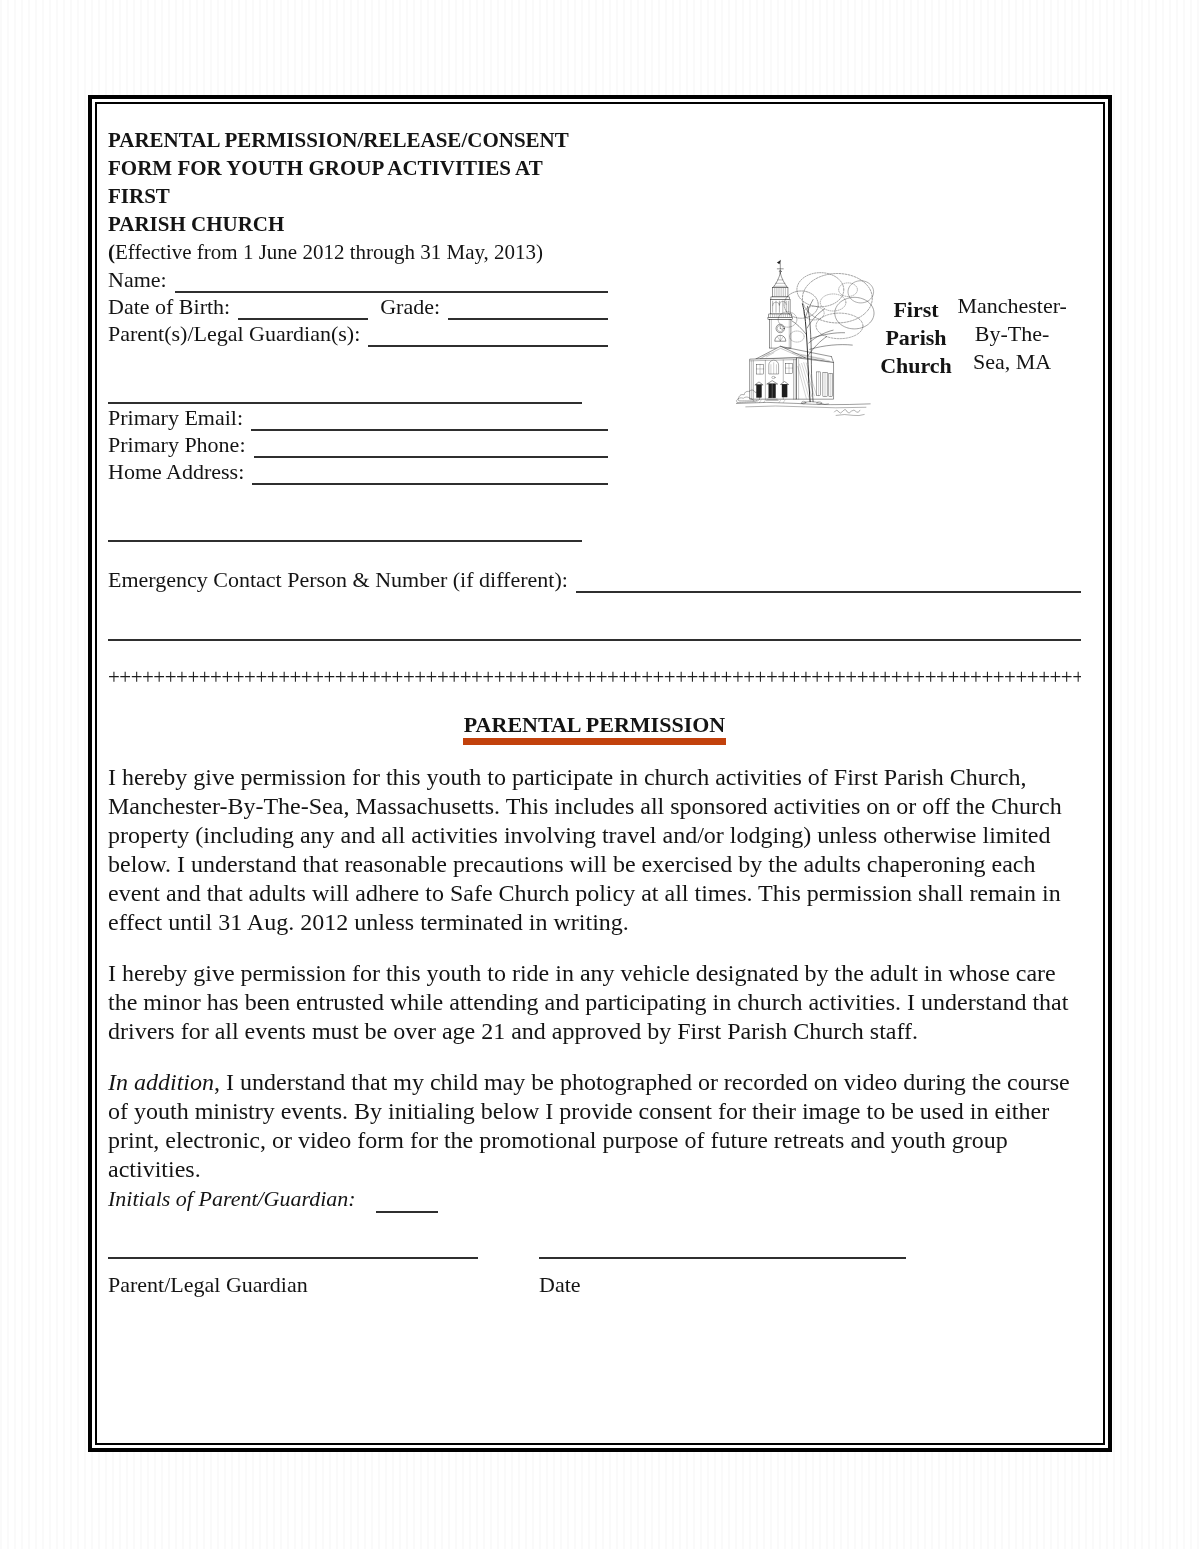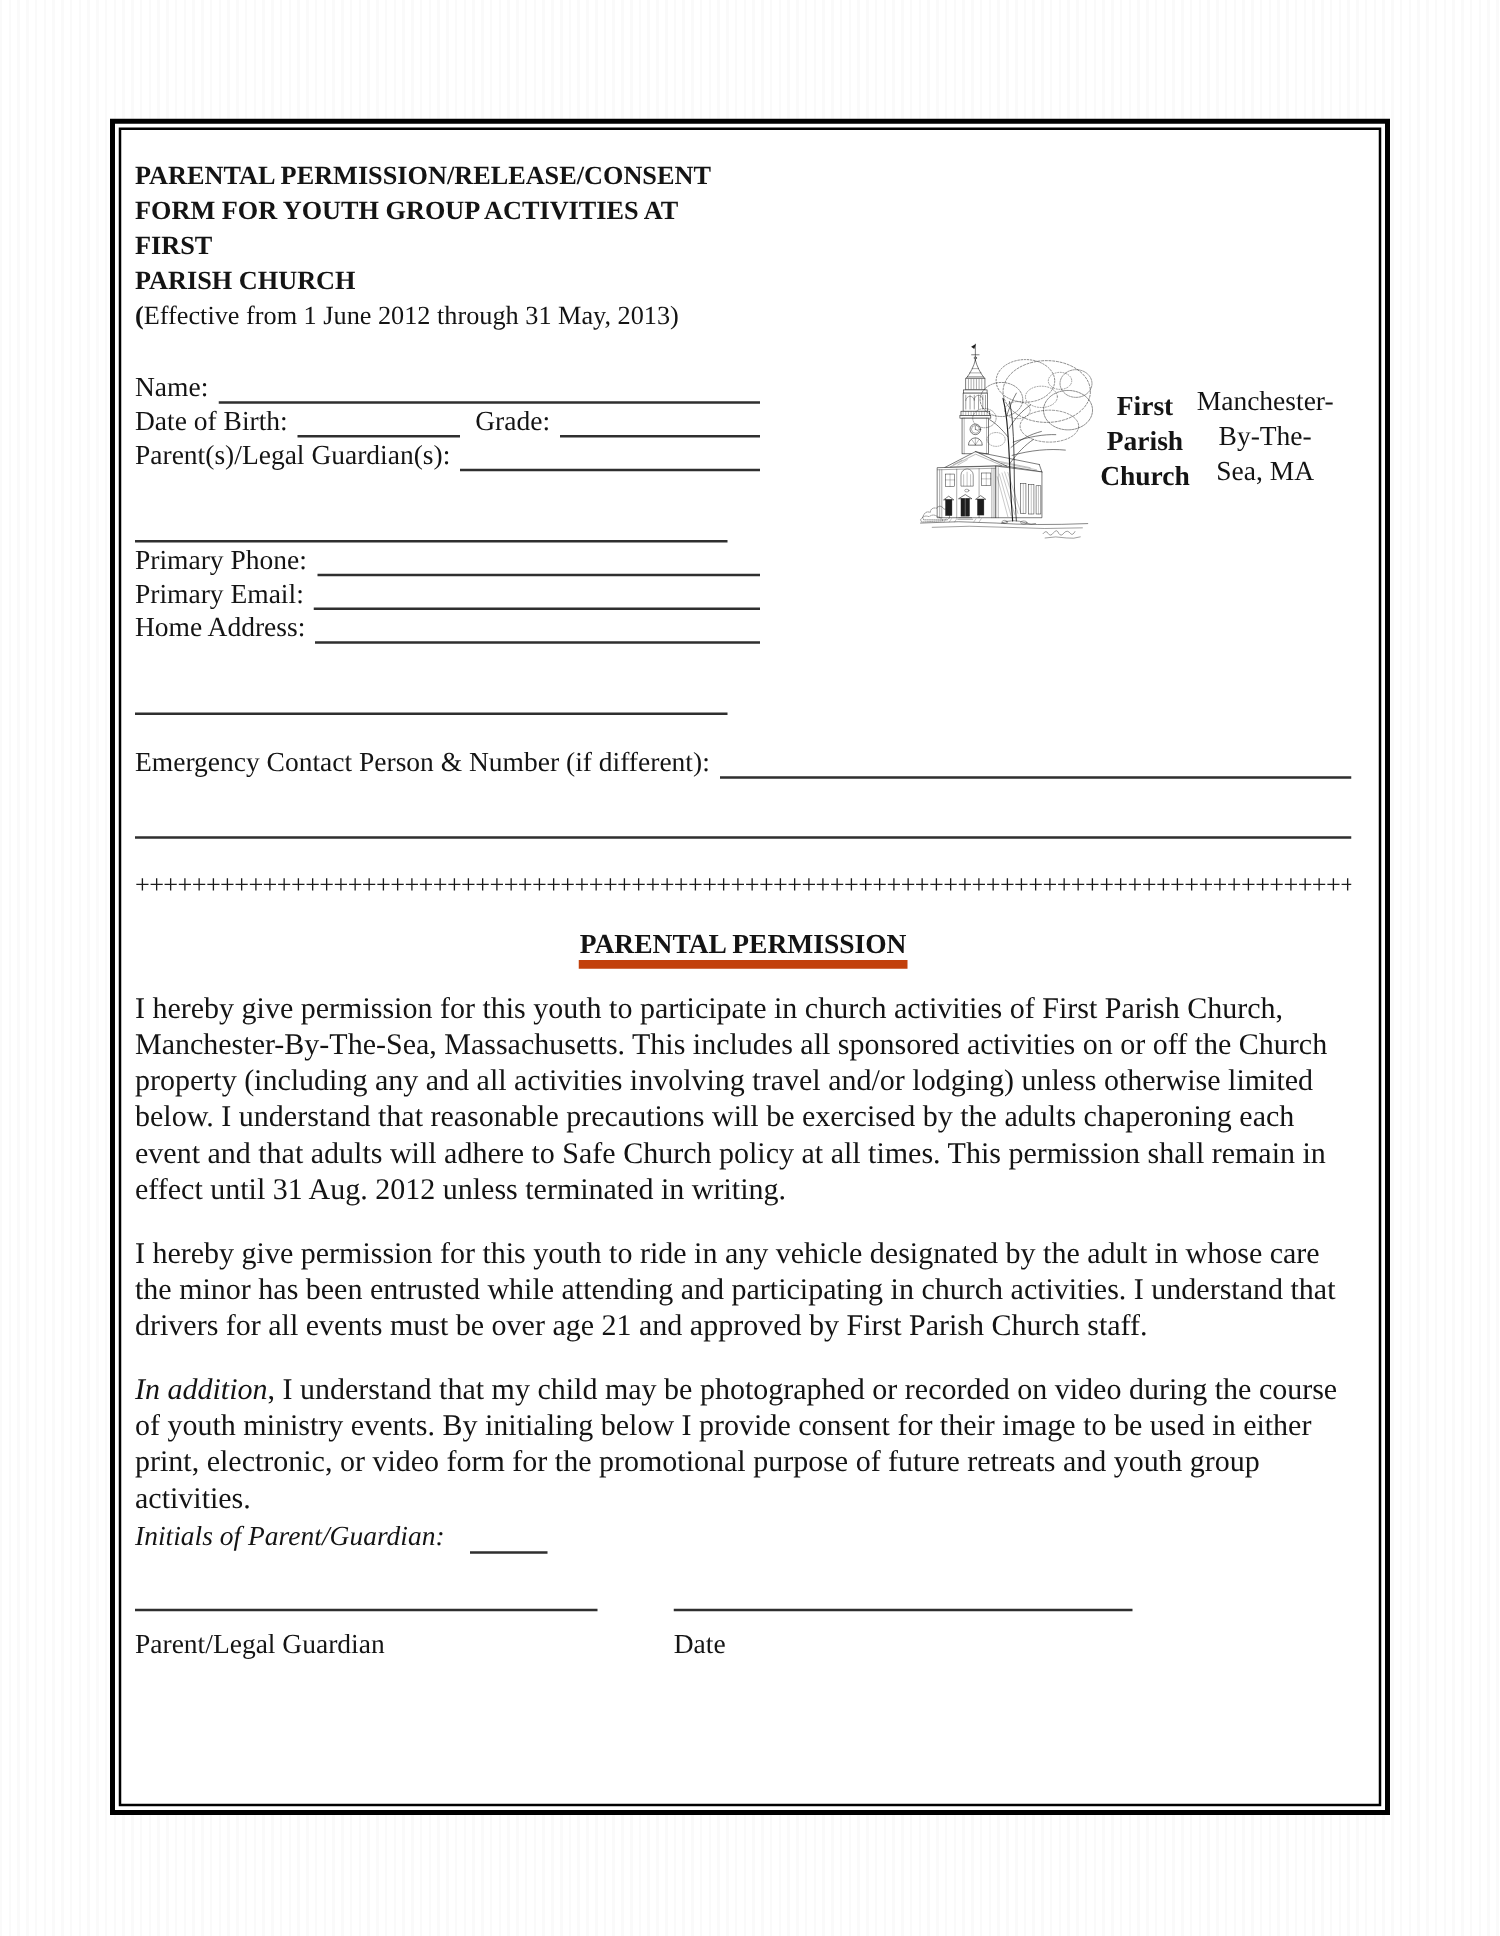--- a/index.html
+++ b/index.html
@@ -31,21 +31,21 @@
   }
   .content{padding-left:0;}
   .top-section{display:flex;}
   .left-col{width:500px;flex:none;}
   .right-col{width:335px;flex:none;margin-left:125px;display:flex;flex-direction:row;align-items:center;}
   .title{font-size:21px;line-height:28px;font-weight:bold;margin:0;}
   .title span{display:block;}
   .effective{font-size:21px;line-height:28px;}
   .effective .b{font-weight:bold;}
   .field-row{display:flex;font-size:22px;line-height:27px;}
-  .field-row.first{margin-top:30px;}
+  .field-row.first{}
   .field-row .label{white-space:nowrap;}
   .line{border-bottom:2px solid #2f2f2f;}
   .line.grow{flex:1;margin-left:8px;}
   .line.dob{flex:0 0 130px;margin-left:8px;}
   .grade-label{margin-left:12px;white-space:nowrap;}
   .blank-line{height:27px;margin-top:28px;border-bottom:2px solid #2f2f2f;width:474px;}
   .emergency-row{margin-top:24px;}
   .full-rule{margin-top:46px;border-bottom:2px solid #2f2f2f;height:0;}
   .plus-divider{
     margin-top:24px;font-size:21px;line-height:24px;letter-spacing:-0.5px;
@@ -97,26 +97,26 @@
             </div>
 
             <div class="field-row">
               <span class="label">Parent(s)/Legal Guardian(s):</span>
               <span class="line grow"></span>
             </div>
 
             <div class="blank-line"></div>
 
             <div class="field-row">
+              <span class="label">Primary Email:</span>
+              <span class="line grow"></span>
+            </div>
+
+            <div class="field-row">
               <span class="label">Primary Phone:</span>
-              <span class="line grow"></span>
-            </div>
-
-            <div class="field-row">
-              <span class="label">Primary Email:</span>
               <span class="line grow"></span>
             </div>
 
             <div class="field-row">
               <span class="label">Home Address:</span>
               <span class="line grow"></span>
             </div>
 
             <div class="blank-line"></div>
           </div>

